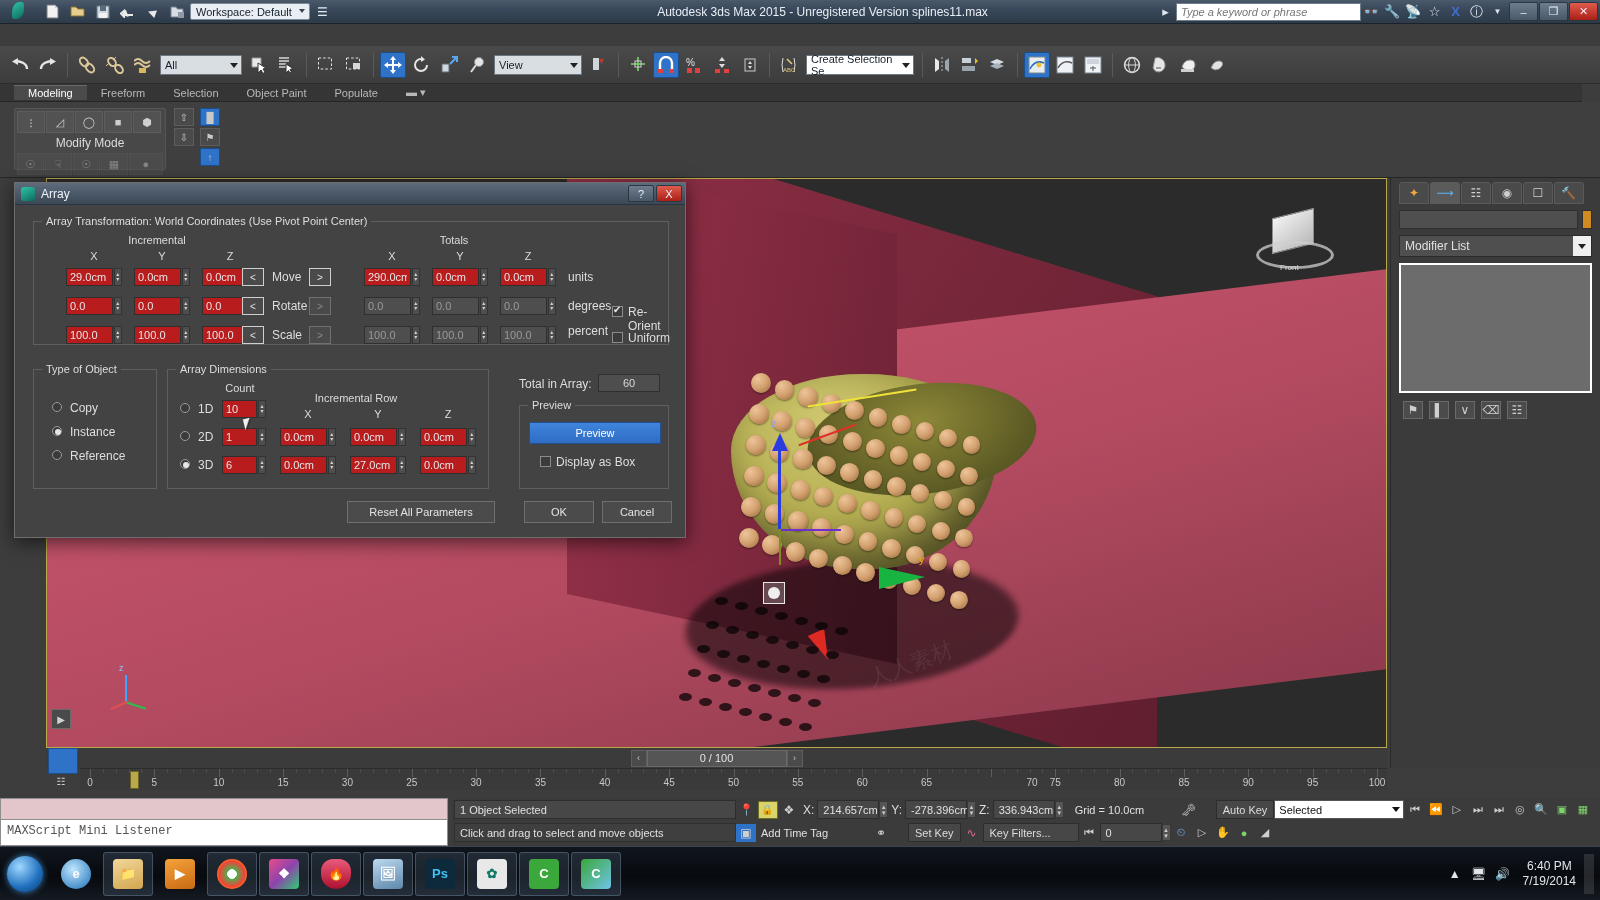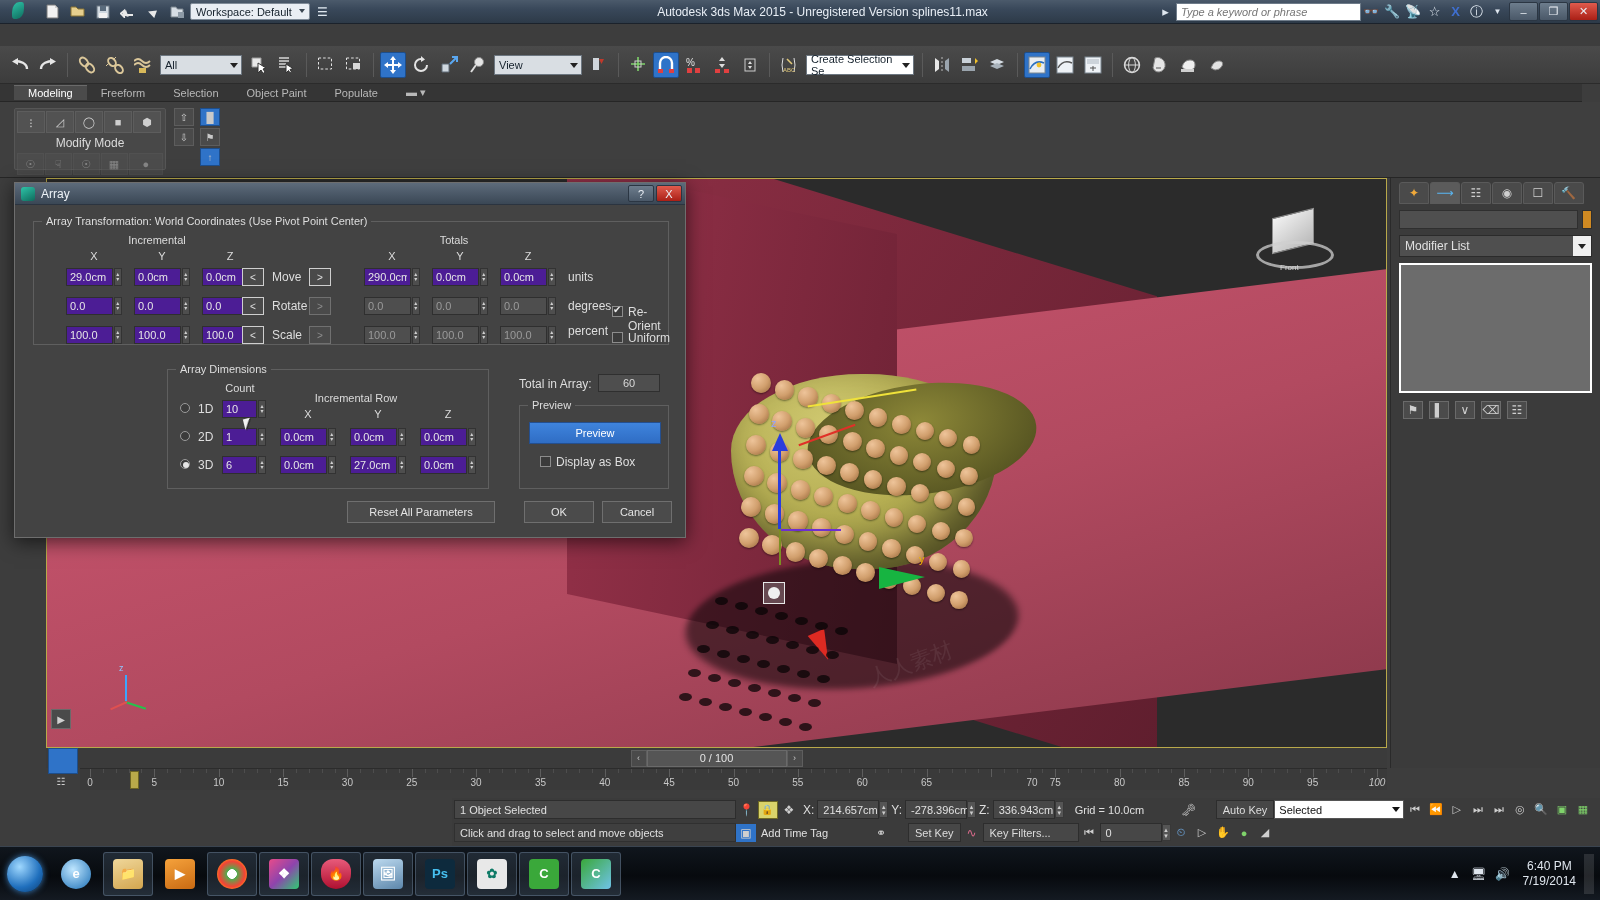--- a/index.html
+++ b/index.html
@@ -232,21 +232,21 @@
   .dlg-btns { margin-left:auto; display:flex; padding-right:3px; }
   .dlg-b { width:26px; height:17px; margin-left:2px; display:flex; align-items:center;
     justify-content:center; font-size:11px; color:#eaeff5;
     background:linear-gradient(180deg,#6d7d8d,#4a5868); border:1px solid #2b3643; border-radius:2px; }
   .dlg-b.x { background:linear-gradient(180deg,#e05b4d,#aa1f16); }
   .gbox { position:absolute; border:1px solid #5f5f5f; }
   .gbox > .lg { position:absolute; left:8px; top:-7px; background:#434343;
     padding:0 4px; font-size:11px; color:#dedede; }
   .colhdr { position:absolute; font-size:11px; color:#dcdcdc; text-align:center; }
   .spinfield { position:absolute; height:18px; display:flex; }
-  .spinfield input { width:100%; height:18px; background:#4c1d95; border:1px solid #2f2f2f;
+  .spinfield input { width:100%; height:18px; background:#b91c1c; border:1px solid #2f2f2f;
     color:#e6e6e6; font-size:11px; padding:0 3px; font-family:"Liberation Sans",sans-serif; }
   .spinfield.dim input { color:#9a9a9a; background:#4e4e4e; }
   .spn { width:10px; height:18px; background:#4e4e4e; border:1px solid #333;
     display:flex; flex-direction:column; align-items:center; justify-content:center;
     line-height:5px; font-size:6px; color:#d0d0d0; margin-left:1px; }
   .arwb { position:absolute; width:22px; height:18px; background:#4a4a4a;
     border:1px solid #cfcfcf; display:flex; align-items:center; justify-content:center;
     font-size:10px; color:#e0e0e0; }
   .arwb.dim { border-color:#707070; color:#8e8e8e; }
   .lbl { position:absolute; font-size:12px; color:#dedede; }
@@ -800,21 +800,21 @@
       <div class="ticklbl" style="left: 975.25px;">75</div>
       <div class="tick" style="left: 1039.6px;"></div>
       <div class="ticklbl" style="left: 1039.6px;">80</div>
       <div class="tick" style="left: 1103.95px;"></div>
       <div class="ticklbl" style="left: 1103.95px;">85</div>
       <div class="tick" style="left: 1168.3px;"></div>
       <div class="ticklbl" style="left: 1168.3px;">90</div>
       <div class="tick" style="left: 1232.65px;"></div>
       <div class="ticklbl" style="left: 1232.65px;">95</div>
       <div class="tick" style="left: 1297px;"></div>
-      <div class="ticklbl" style="left: 1297px; font-style: italic;">100</div>
+      <div class="ticklbl" style="left: 1297px;">100</div>
       <div class="tick" style="left: 22.87px; height: 4px; background: rgb(77, 77, 77);"></div>
       <div class="tick" style="left: 35.74px; height: 4px; background: rgb(77, 77, 77);"></div>
       <div class="tick" style="left: 48.61px; height: 4px; background: rgb(77, 77, 77);"></div>
       <div class="tick" style="left: 61.48px; height: 4px; background: rgb(77, 77, 77);"></div>
       <div class="tick" style="left: 87.22px; height: 4px; background: rgb(77, 77, 77);"></div>
       <div class="tick" style="left: 100.09px; height: 4px; background: rgb(77, 77, 77);"></div>
       <div class="tick" style="left: 112.96px; height: 4px; background: rgb(77, 77, 77);"></div>
       <div class="tick" style="left: 125.83px; height: 4px; background: rgb(77, 77, 77);"></div>
       <div class="tick" style="left: 151.57px; height: 4px; background: rgb(77, 77, 77);"></div>
       <div class="tick" style="left: 164.44px; height: 4px; background: rgb(77, 77, 77);"></div>
@@ -883,20 +883,24 @@
       <div class="tick" style="left: 1181.17px; height: 4px; background: rgb(77, 77, 77);"></div>
       <div class="tick" style="left: 1194.04px; height: 4px; background: rgb(77, 77, 77);"></div>
       <div class="tick" style="left: 1206.91px; height: 4px; background: rgb(77, 77, 77);"></div>
       <div class="tick" style="left: 1219.78px; height: 4px; background: rgb(77, 77, 77);"></div>
       <div class="tick" style="left: 1245.52px; height: 4px; background: rgb(77, 77, 77);"></div>
       <div class="tick" style="left: 1258.39px; height: 4px; background: rgb(77, 77, 77);"></div>
       <div class="tick" style="left: 1271.26px; height: 4px; background: rgb(77, 77, 77);"></div>
       <div class="tick" style="left: 1284.13px; height: 4px; background: rgb(77, 77, 77);"></div>
     </div>
 
+  <div class="minlisten">
+    <div class="ml-pink"></div>
+    <div class="ml-white">MAXScript Mini Listener</div>
+  </div>
 
   <div class="statusbar">
     <div class="sb-row" style="padding-left:2px">
       <div class="sb-field" style="width:282px">1 Object Selected</div>
       <div class="sbi" style="color:#d98d9b">📍</div>
       <div class="lockbtn">🔒</div>
       <div class="sbi">❖</div>
       <span class="lbl" style="position:static;margin:0 3px">X:</span>
       <div class="sb-field" style="width:62px">214.657cm</div>
       <div class="sb-spin">▲<br>▼</div>
@@ -1053,20 +1057,31 @@
           </div>
           <div class="lbl" style="left: 534px; top: 102px;">percent</div>
         </div>
 
       <div class="chk on" style="left:578px; top:84px;"></div>
       <div class="lbl" style="left:594px; top:83px;">Re-Orient</div>
       <div class="chk" style="left:578px; top:110px;"></div>
       <div class="lbl" style="left:594px; top:109px;">Uniform</div>
     </div>
 
+    <div class="gbox" style="left:18px; top:186px; width:124px; height:120px;">
+      <div class="lg">Type of Object</div>
+      <div id="type-options">
+          <div class="rad" style="left: 18px; top: 32px;"></div>
+          <div class="lbl" style="left: 36px; top: 31px;">Copy</div>
+          <div class="rad on" style="left: 18px; top: 56px;"></div>
+          <div class="lbl" style="left: 36px; top: 55px;">Instance</div>
+          <div class="rad" style="left: 18px; top: 80px;"></div>
+          <div class="lbl" style="left: 36px; top: 79px;">Reference</div>
+        </div>
+    </div>
 
     <div class="gbox" style="left:152px; top:186px; width:322px; height:120px;">
       <div class="lg">Array Dimensions</div>
       <div class="colhdr" style="left:42px; top:12px; width:60px;">Count</div>
       <div class="colhdr" style="left:118px; top:22px; width:140px;">Incremental Row</div>
       <div id="dim-axis-headers">
           <div class="colhdr" style="left: 112px; top: 38px; width: 56px;">X</div>
           <div class="colhdr" style="left: 182px; top: 38px; width: 56px;">Y</div>
           <div class="colhdr" style="left: 252px; top: 38px; width: 56px;">Z</div>
         </div>

